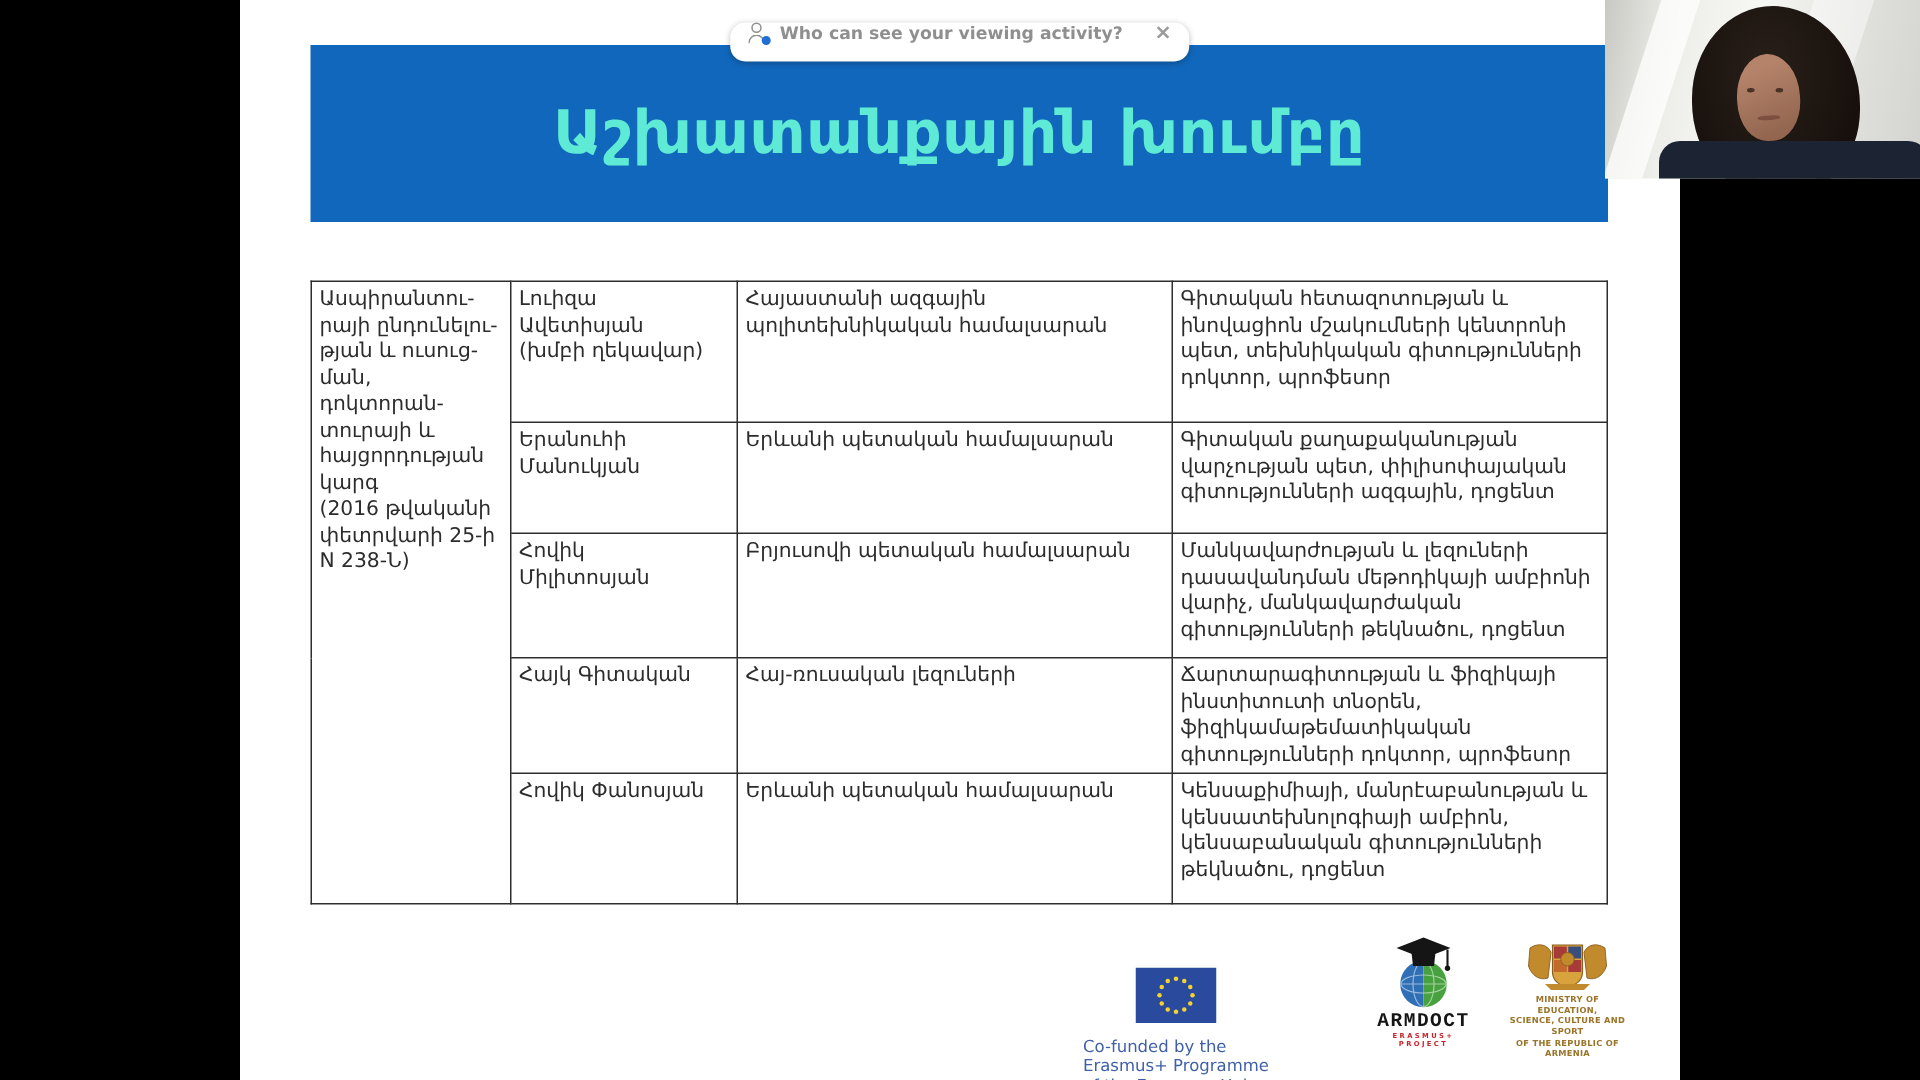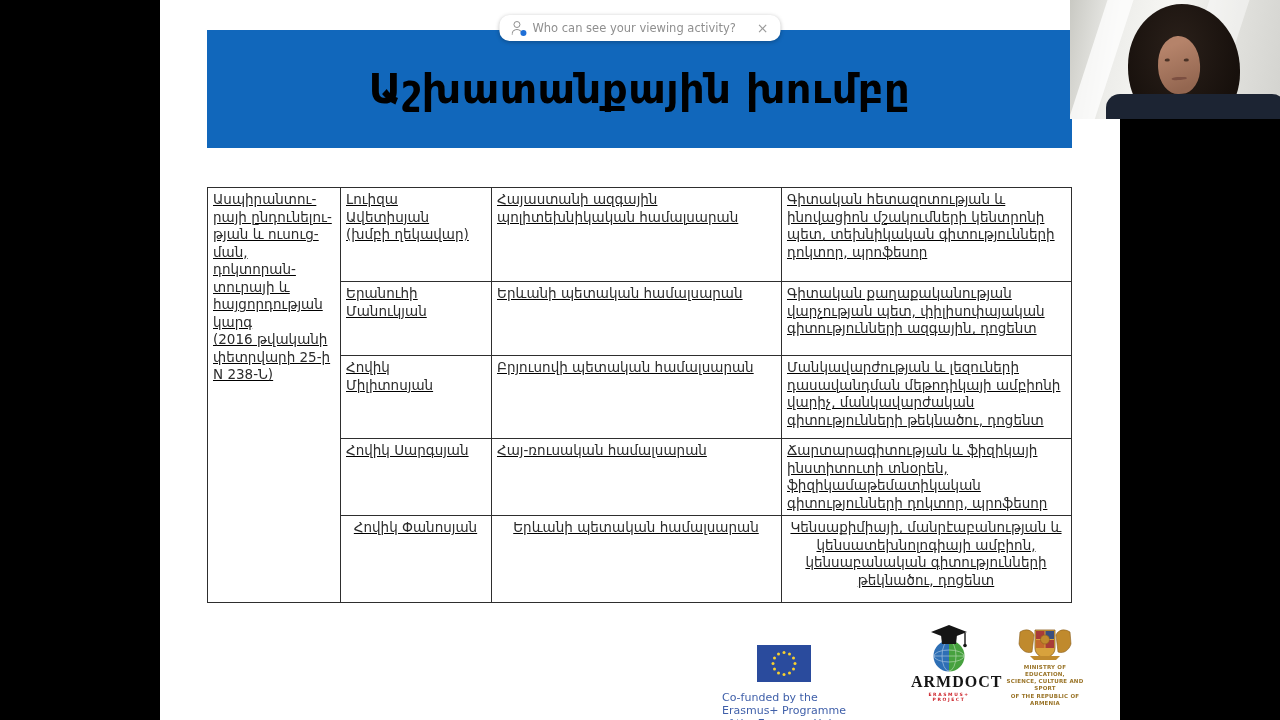--- a/index.html
+++ b/index.html
@@ -11,53 +11,53 @@
   .bar { position:absolute; top:0; height:720px; background:#000; }
   .bar-left  { left:0; width:160px; }
   .bar-right { left:1120px; width:160px; }
 
   
   .slide { position:absolute; left:160px; top:0; width:960px; height:720px; background:#ffffff; }
 
   
   .title-band { position:absolute; left:207px; top:30px; width:865px; height:118px;
                 background:#1167bb; display:flex; align-items:center; justify-content:center; }
-  .title-band h1 { color:#000000; font-size:40px; font-weight:bold; letter-spacing:.5px; }
+  .title-band h1 { color:#5eead4; font-size:40px; font-weight:bold; letter-spacing:.5px; }
 
   
   .notif { position:absolute; top:15px; left:50%; transform:translateX(-50%);
            height:26px; background:#ffffff; border-radius:10px;
-           box-shadow:0 1px 4px rgba(0,0,0,.28); display:flex; align-items:center;
-           padding:0 12px; gap:7px; z-index:30; white-space:nowrap; }
+           box-shadow:0 1px 4px rgba(0,0,0,.28); display:flex; align-items:flex-start;
+           padding:0 12px; gap:7px; z-index:30; white-space:nowrap;font-weight:bold; }
   .notif-label { color:#8f8f8f; font-size:11.5px; }
   .notif-close { color:#9a9a9a; font-size:14px; margin-left:14px; cursor:pointer; line-height:1; }
   .person-ico { position:relative; width:14px; height:14px; }
   .person-ico .head { position:absolute; left:2px; top:0; width:7px; height:7px;
                       border:1.5px solid #8f8f8f; border-radius:50%; }
   .person-ico .body { position:absolute; left:0; top:8px; width:11px; height:6px;
                       border:1.5px solid #8f8f8f; border-bottom:none;
                       border-radius:6px 6px 0 0; }
   .person-ico .dot  { position:absolute; right:-1px; bottom:-1px; width:6px; height:6px;
                       background:#1f6fd6; border-radius:50%; }
 
   
   .tbl-wrap { position:absolute; left:207px; top:187px; }
   table { border-collapse:collapse; table-layout:fixed; width:864px; }
   td { border:1px solid #2e2e2e; vertical-align:top; padding:3px 6px 3px 5px;
        font-size:13.5px; line-height:1.3; color:#2c2c2c; white-space:pre-line;
        overflow:hidden; }
   tr.r1 td { height:94px; } tr.r2 td { height:74px;margin-left:32px; } tr.r3 td { height:83px; }
-  tr.r4 td { height:75px; } tr.r5 td { height:87px;text-align:center; }
+  tr.r4 td { height:75px; } tr.r5 td { height:87px; }
 
   
   .eu-block { position:absolute; left:722px; top:645px; display:flex; gap:8px; align-items:center;flex-direction:column; }
   .eu-text { color:#3f5fa9; font-size:11px; line-height:1.2; font-weight:500; white-space:pre-line; padding-top:1px; }
 
   .armdoct { position:absolute; left:911px; top:624px; width:76px; text-align:center; }
-  .armdoct-title { font-family:Liberation Serif, serif; font-weight:bold; font-size:16px;
+  .armdoct-title { font-family:Liberation Mono, monospace; font-weight:bold; font-size:13px;
                    color:#151515; letter-spacing:1px; margin-top:1px; }
   .armdoct-sub { color:#cc2229; font-size:4.5px; letter-spacing:1.6px; font-weight:bold; margin-top:1px; }
 
   .coat { position:absolute; left:1006px; top:626px; width:78px; text-align:center; }
   .coat-text { color:#9a7428; font-size:5.5px; line-height:1.3; letter-spacing:.2px;
                white-space:pre-line; margin-top:2px; font-weight:bold; }
 
   
   .webcam { position:absolute; left:1070px; top:0; width:210px; height:119px; z-index:40;
             overflow:hidden;
@@ -87,21 +87,21 @@
 
   <div class="bar bar-left"></div>
   <div class="bar bar-right"></div>
 
   <div class="slide">
 
     <div class="title-band" style="left:47px;">
       <h1>Աշխատանքային խումբը</h1>
     </div>
 
-    <div class="tbl-wrap" style="left:47px;text-decoration:underline;">
+    <div class="tbl-wrap" style="left:47px;">
       <table>
         <colgroup>
             <col style="width:133px">
             <col style="width:151px">
             <col style="width:290px">
             <col style="width:290px">
           </colgroup>
         <tbody>
             <tr class="r1">
           <td rowspan="5">Ասպիրանտու-
@@ -134,22 +134,22 @@
         <tr class="r3">
           <td>Հովիկ
 Միլիտոսյան</td>
           <td>Բրյուսովի պետական համալսարան</td>
           <td>Մանկավարժության և լեզուների
 դասավանդման մեթոդիկայի ամբիոնի
 վարիչ, մանկավարժական
 գիտությունների թեկնածու, դոցենտ</td>
         </tr>
         <tr class="r4">
-          <td>Հովիկ Սարգսյան</td>
-          <td>Հայ-ռուսական համալսարան</td>
+          <td>Հայկ Գիտական</td>
+          <td>Հայ-ռուսական լեզուների</td>
           <td>Ճարտարագիտության և ֆիզիկայի
 ինստիտուտի տնօրեն,
 ֆիզիկամաթեմատիկական
 գիտությունների  դոկտոր, պրոֆեսոր</td>
         </tr>
         <tr class="r5">
           <td>Հովիկ Փանոսյան</td>
           <td>Երևանի պետական համալսարան</td>
           <td>Կենսաքիմիայի, մանրէաբանության և
 կենսատեխնոլոգիայի ամբիոն,

